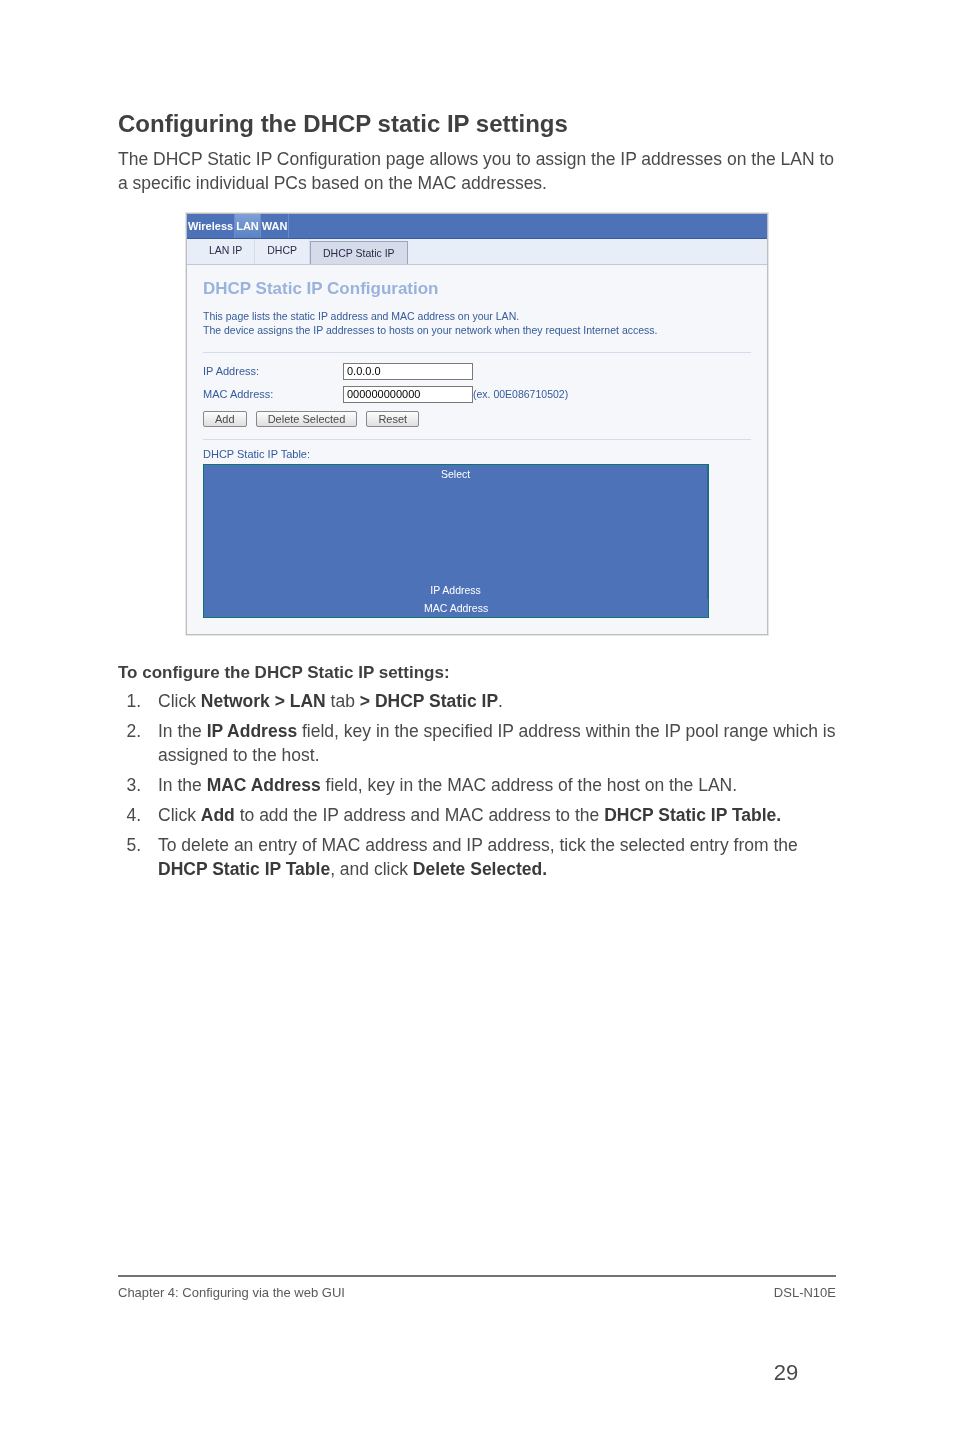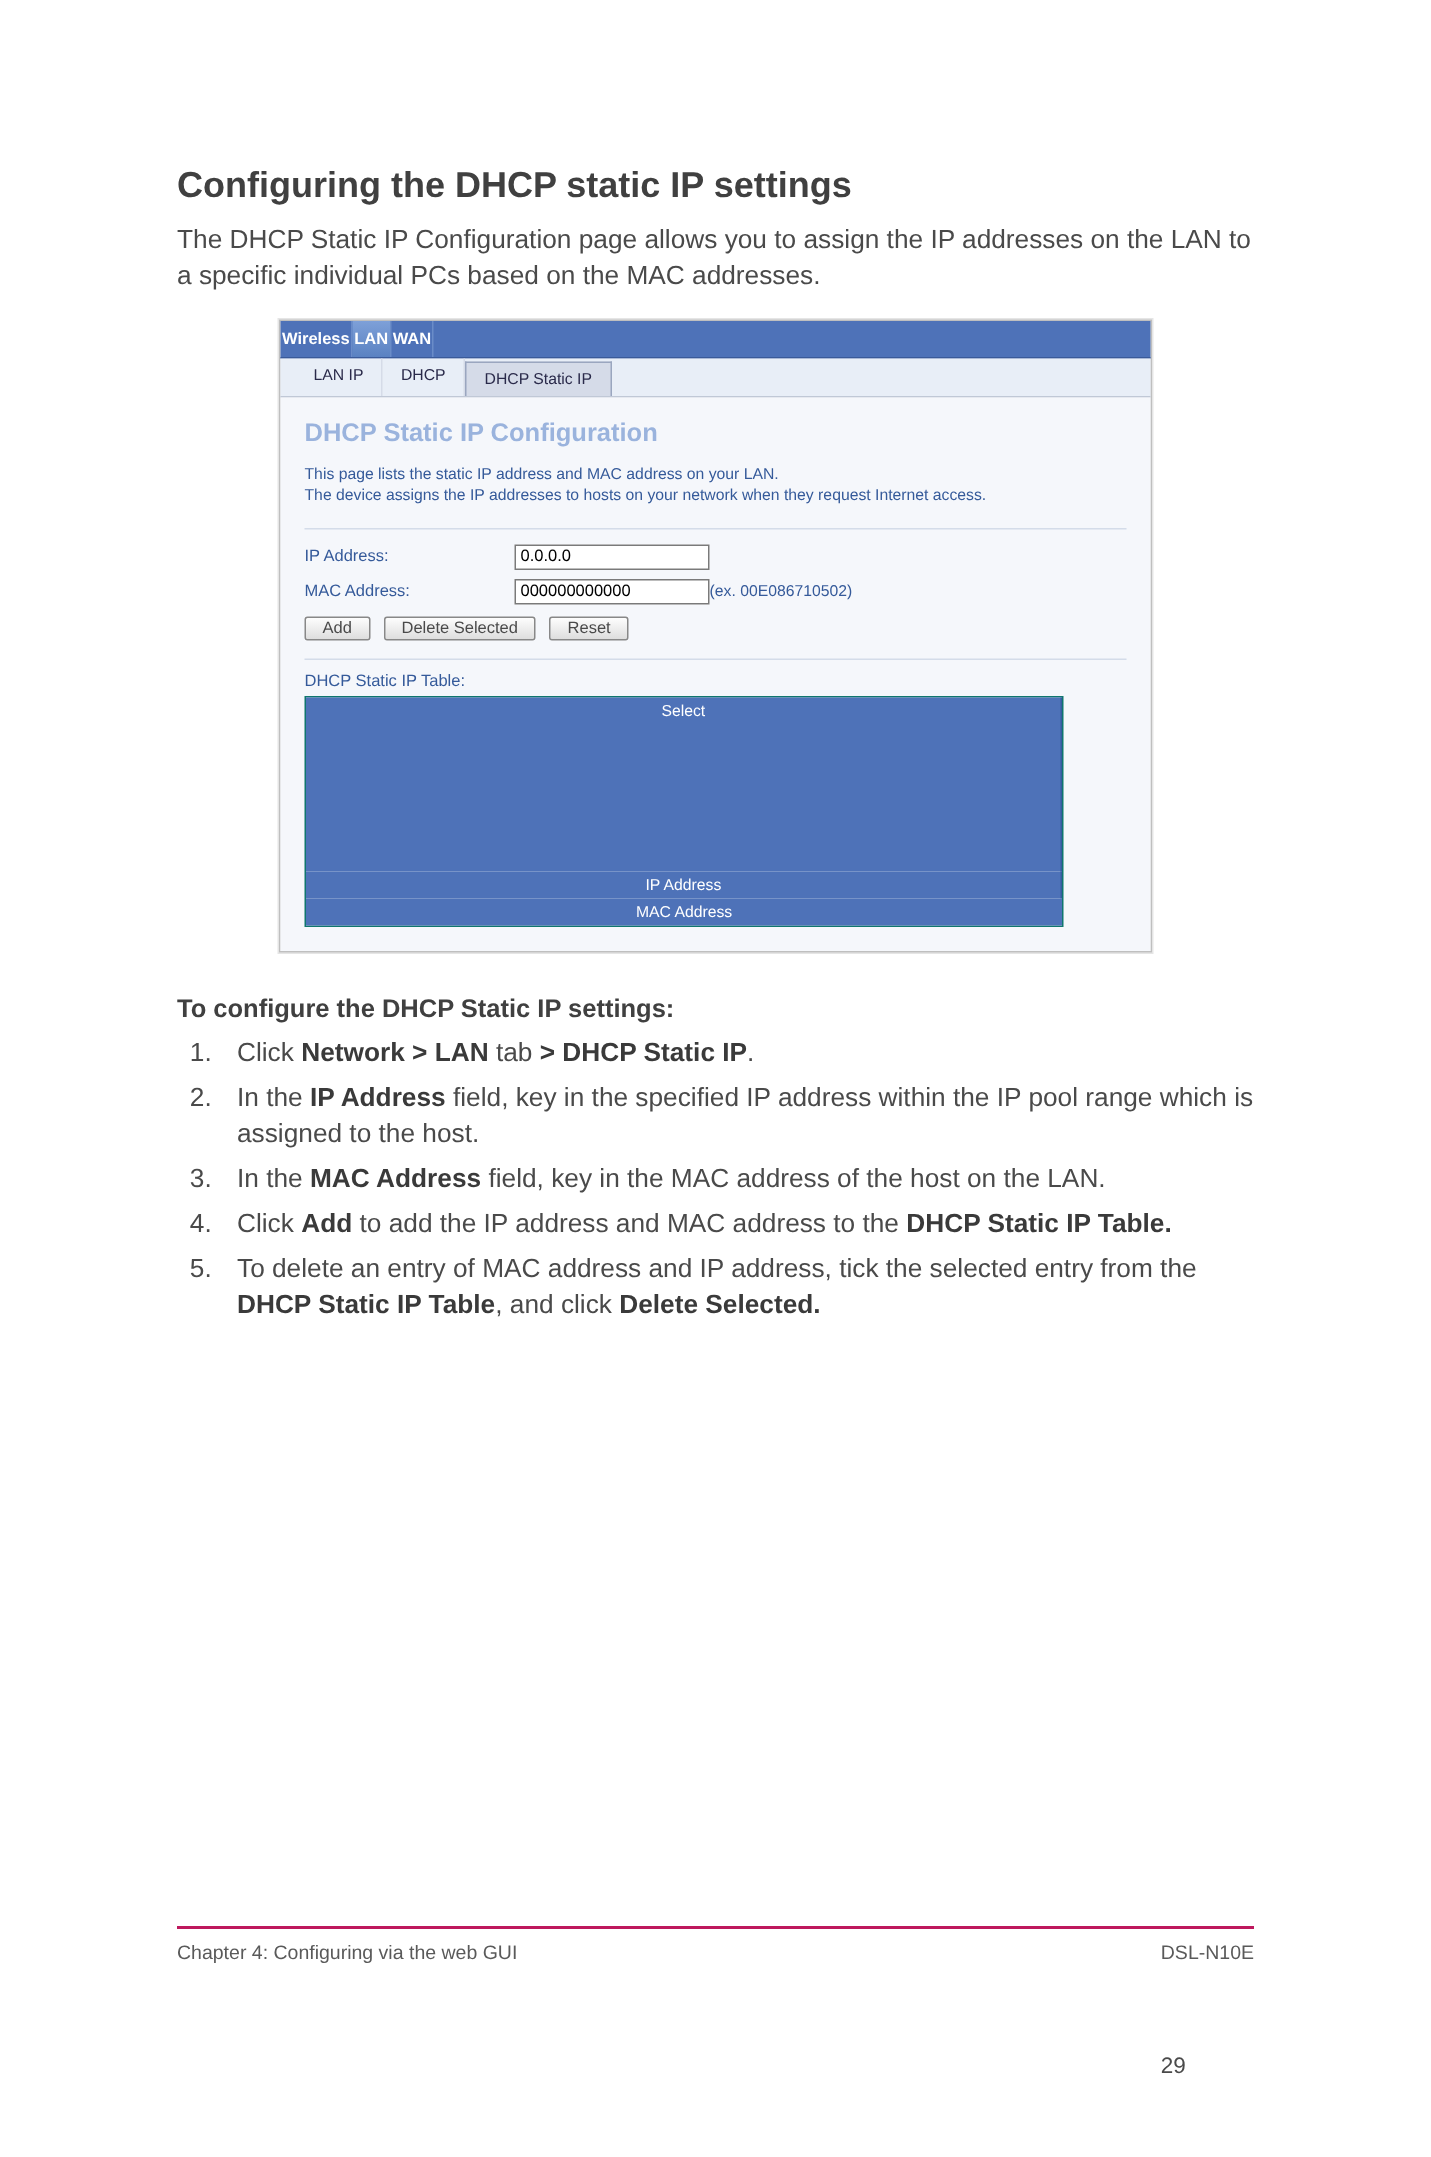--- a/index.html
+++ b/index.html
@@ -175,35 +175,35 @@
     padding-left: 12px;
   }
   ol.steps b { color: #3a3a3a; }
 
   
   .footer {
     position: absolute;
     left: 118px;
     right: 118px;
     bottom: 52px;
-    border-top: 2px solid #be185d;
+    border-top: 2px solid #737373;
     padding-top: 8px;
     display: flex;
     justify-content: space-between;
     font-size: 13px;
     color: #5a5a5a;
   }
   .footer-right {
     display: flex;
     gap: 60px;
     align-items: baseline;
     flex-direction: column;
   }
   .page-num {
-    font-size: 15px;
+    font-size: 22px;
     color: #4a4a4a;
   }
 </style>
 </head>
 <body>
 
 <div class="page">
 
   <h2 class="section-title">Configuring the DHCP static IP settings</h2>
   <p class="intro">The DHCP Static IP Configuration page allows you to assign the IP addresses on the LAN to a specific individual PCs based on the MAC addresses.</p>

